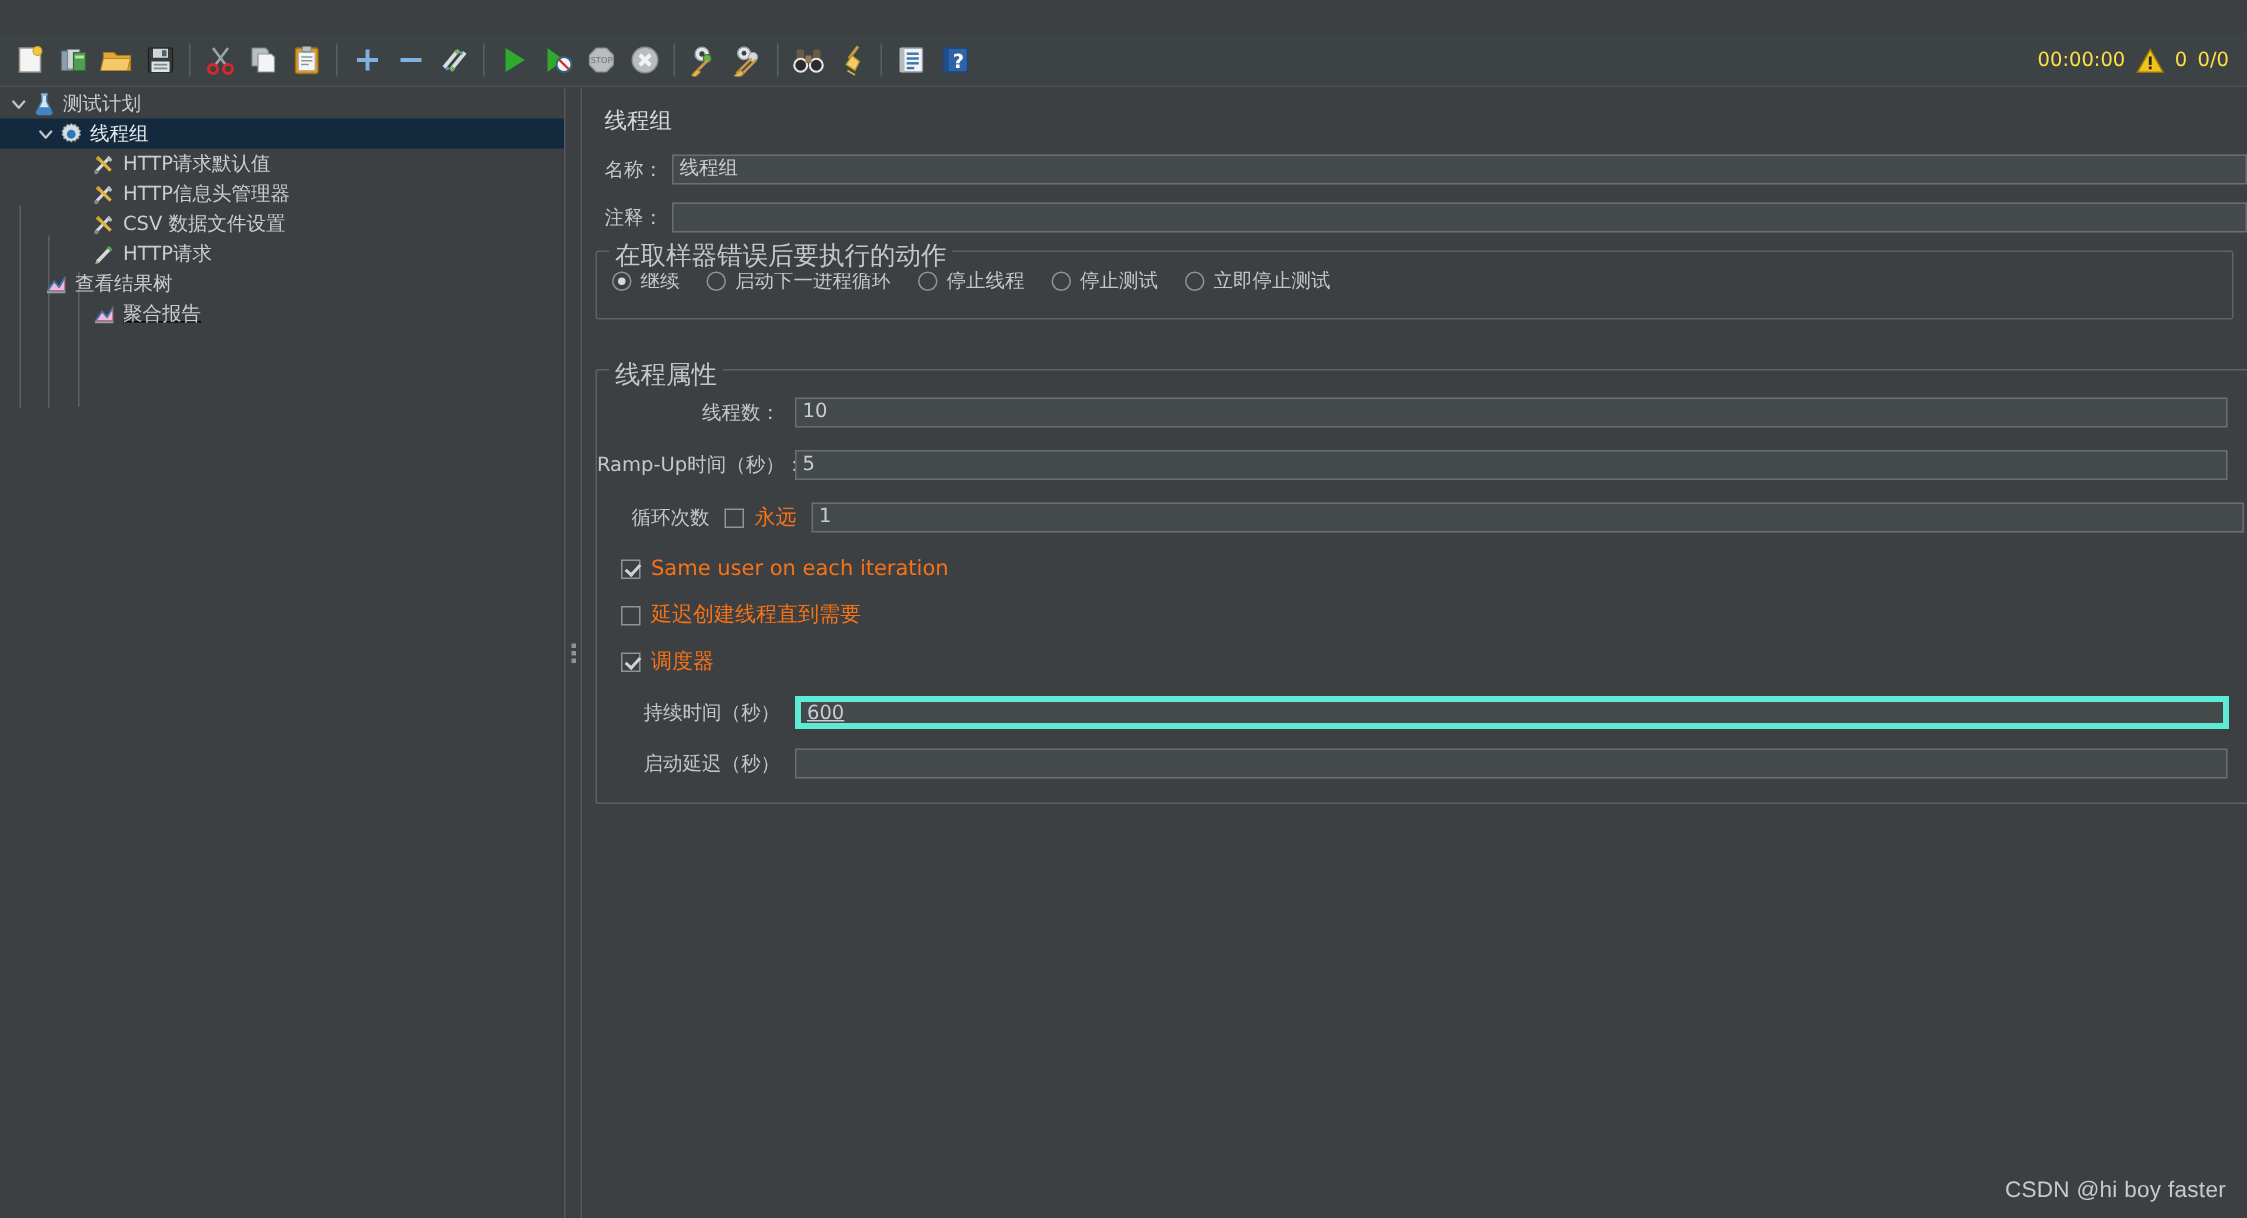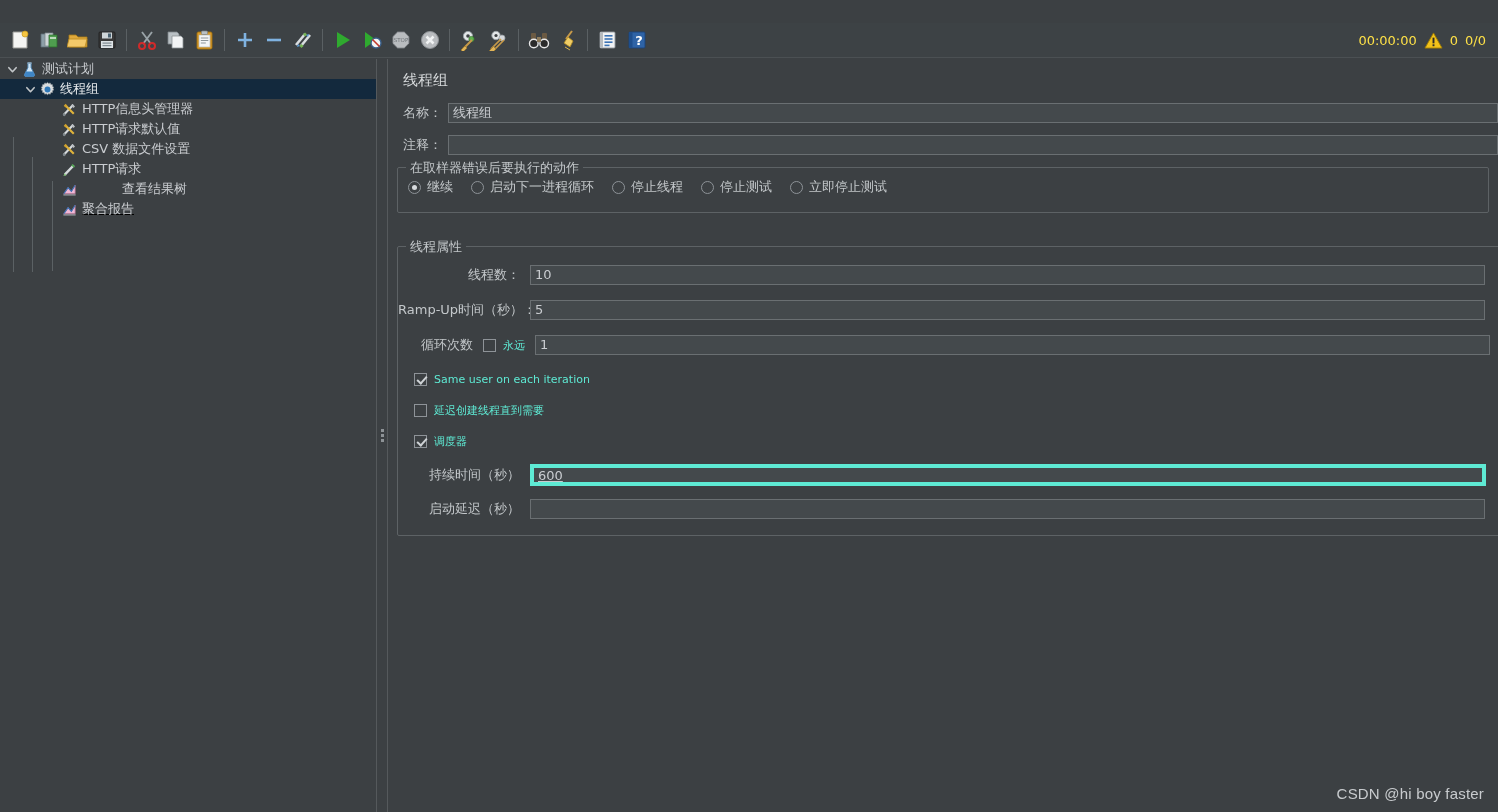--- a/index.html
+++ b/index.html
@@ -178,21 +178,21 @@
     border: 1px solid #5d6265;
     border-radius: 2px;
     box-sizing: border-box;
   }
   .groupbox > legend, .gb-title {
     position: absolute;
     top: -9px; left: 8px;
     background: #3c4043;
     padding: 0 4px;
     color: #c3c7ca;
-    font-size: 13px;
+    font-size: 17px;
     white-space: nowrap;
   }
 
   
   .radio-row {
     display: flex; align-items: center;
     gap: 0;
     padding: 10px 0 9px 10px;
   }
   .radio-item {
@@ -241,21 +241,21 @@
     width: 4px; height: 8px;
     border: solid #cfd3d6;
     border-width: 0 2px 2px 0;
     transform: rotate(42deg);
   }
   .check-item {
     display: flex; align-items: center;
     cursor: default;
     white-space: nowrap;
   }
-  .check-label { color: #5eead4; font-size: 11px; }
+  .check-label { color: #f97316; font-size: 14px; }
 
   .prop-row {
     display: flex; align-items: center;
     height: 22px;
     margin-bottom: 13px;
   }
   .prop-label {
     color: #c3c7ca;
     font-size: 13px;
     width: 132px;
@@ -520,34 +520,34 @@
     <div class="tree-row" style="padding-left:60px;">
       <span class="tree-icon">
         <svg width="17" height="17" viewBox="0 0 18 18">
           <path d="M3 14.5 L13 4" stroke="#d5d9dc" stroke-width="2.2"></path>
           <path d="M12.2 3.2 l2.6 2.6 -1.6 1.6 -2.6 -2.6 z" fill="#b9bec2"></path>
           <path d="M13.5 13.5 L4.5 4.5" stroke="#e0b33c" stroke-width="2.2"></path>
           <path d="M4.8 3 l1.9 1.9 -1.9 1.9 -1.9 -1.9 z" fill="#d0a02d"></path>
           <circle cx="3.4" cy="14.6" r="1.5" fill="#7f878c"></circle>
         </svg>
       </span>
-      <span class="tree-label">HTTP信息头管理器</span>
+      <span class="tree-label">HTTP请求默认值</span>
     </div>
 
     <div class="tree-row" style="padding-left:60px;">
       <span class="tree-icon">
         <svg width="17" height="17" viewBox="0 0 18 18">
           <path d="M3 14.5 L13 4" stroke="#d5d9dc" stroke-width="2.2"></path>
           <path d="M12.2 3.2 l2.6 2.6 -1.6 1.6 -2.6 -2.6 z" fill="#b9bec2"></path>
           <path d="M13.5 13.5 L4.5 4.5" stroke="#e0b33c" stroke-width="2.2"></path>
           <path d="M4.8 3 l1.9 1.9 -1.9 1.9 -1.9 -1.9 z" fill="#d0a02d"></path>
           <circle cx="3.4" cy="14.6" r="1.5" fill="#7f878c"></circle>
         </svg>
       </span>
-      <span class="tree-label">HTTP请求默认值</span>
+      <span class="tree-label">HTTP信息头管理器</span>
     </div>
 
     <div class="tree-row" style="padding-left:60px;">
       <span class="tree-icon">
         <svg width="17" height="17" viewBox="0 0 18 18">
           <path d="M3 14.5 L13 4" stroke="#d5d9dc" stroke-width="2.2"></path>
           <path d="M12.2 3.2 l2.6 2.6 -1.6 1.6 -2.6 -2.6 z" fill="#b9bec2"></path>
           <path d="M13.5 13.5 L4.5 4.5" stroke="#e0b33c" stroke-width="2.2"></path>
           <path d="M4.8 3 l1.9 1.9 -1.9 1.9 -1.9 -1.9 z" fill="#d0a02d"></path>
           <circle cx="3.4" cy="14.6" r="1.5" fill="#7f878c"></circle>
@@ -560,21 +560,21 @@
       <span class="tree-icon">
         <svg width="17" height="17" viewBox="0 0 18 18">
           <path d="M4 14.5 L13.5 4.5" stroke="#d5d9dc" stroke-width="2.6"></path>
           <path d="M12.2 3.2 l2.6 2.6 -1.3 1.3 -2.6 -2.6 z" fill="#4fa54f"></path>
           <path d="M2.5 16 l1.3 -3 2 2 z" fill="#86c77b"></path>
         </svg>
       </span>
       <span class="tree-label">HTTP请求</span>
     </div>
 
-    <div class="tree-row" style="padding-left:60px;gap:40px;">
+    <div class="tree-row" style="padding-left:28px;">
       <span class="tree-icon">
         <svg width="17" height="17" viewBox="0 0 18 18">
           <path d="M2.5 14 h13 v1.4 h-13 z" fill="#9aa1a6"></path>
           <path d="M3 13.5 L7.5 7 L11 11 L15 4.5 v9 z" fill="#f0b8d6" stroke="#b2708f" stroke-width="0.8"></path>
           <path d="M3 13.5 L7.5 7 L11 11 L15 4.5" fill="none" stroke="#3b73b5" stroke-width="1.2"></path>
         </svg>
       </span>
       <span class="tree-label">查看结果树</span>
     </div>
 

